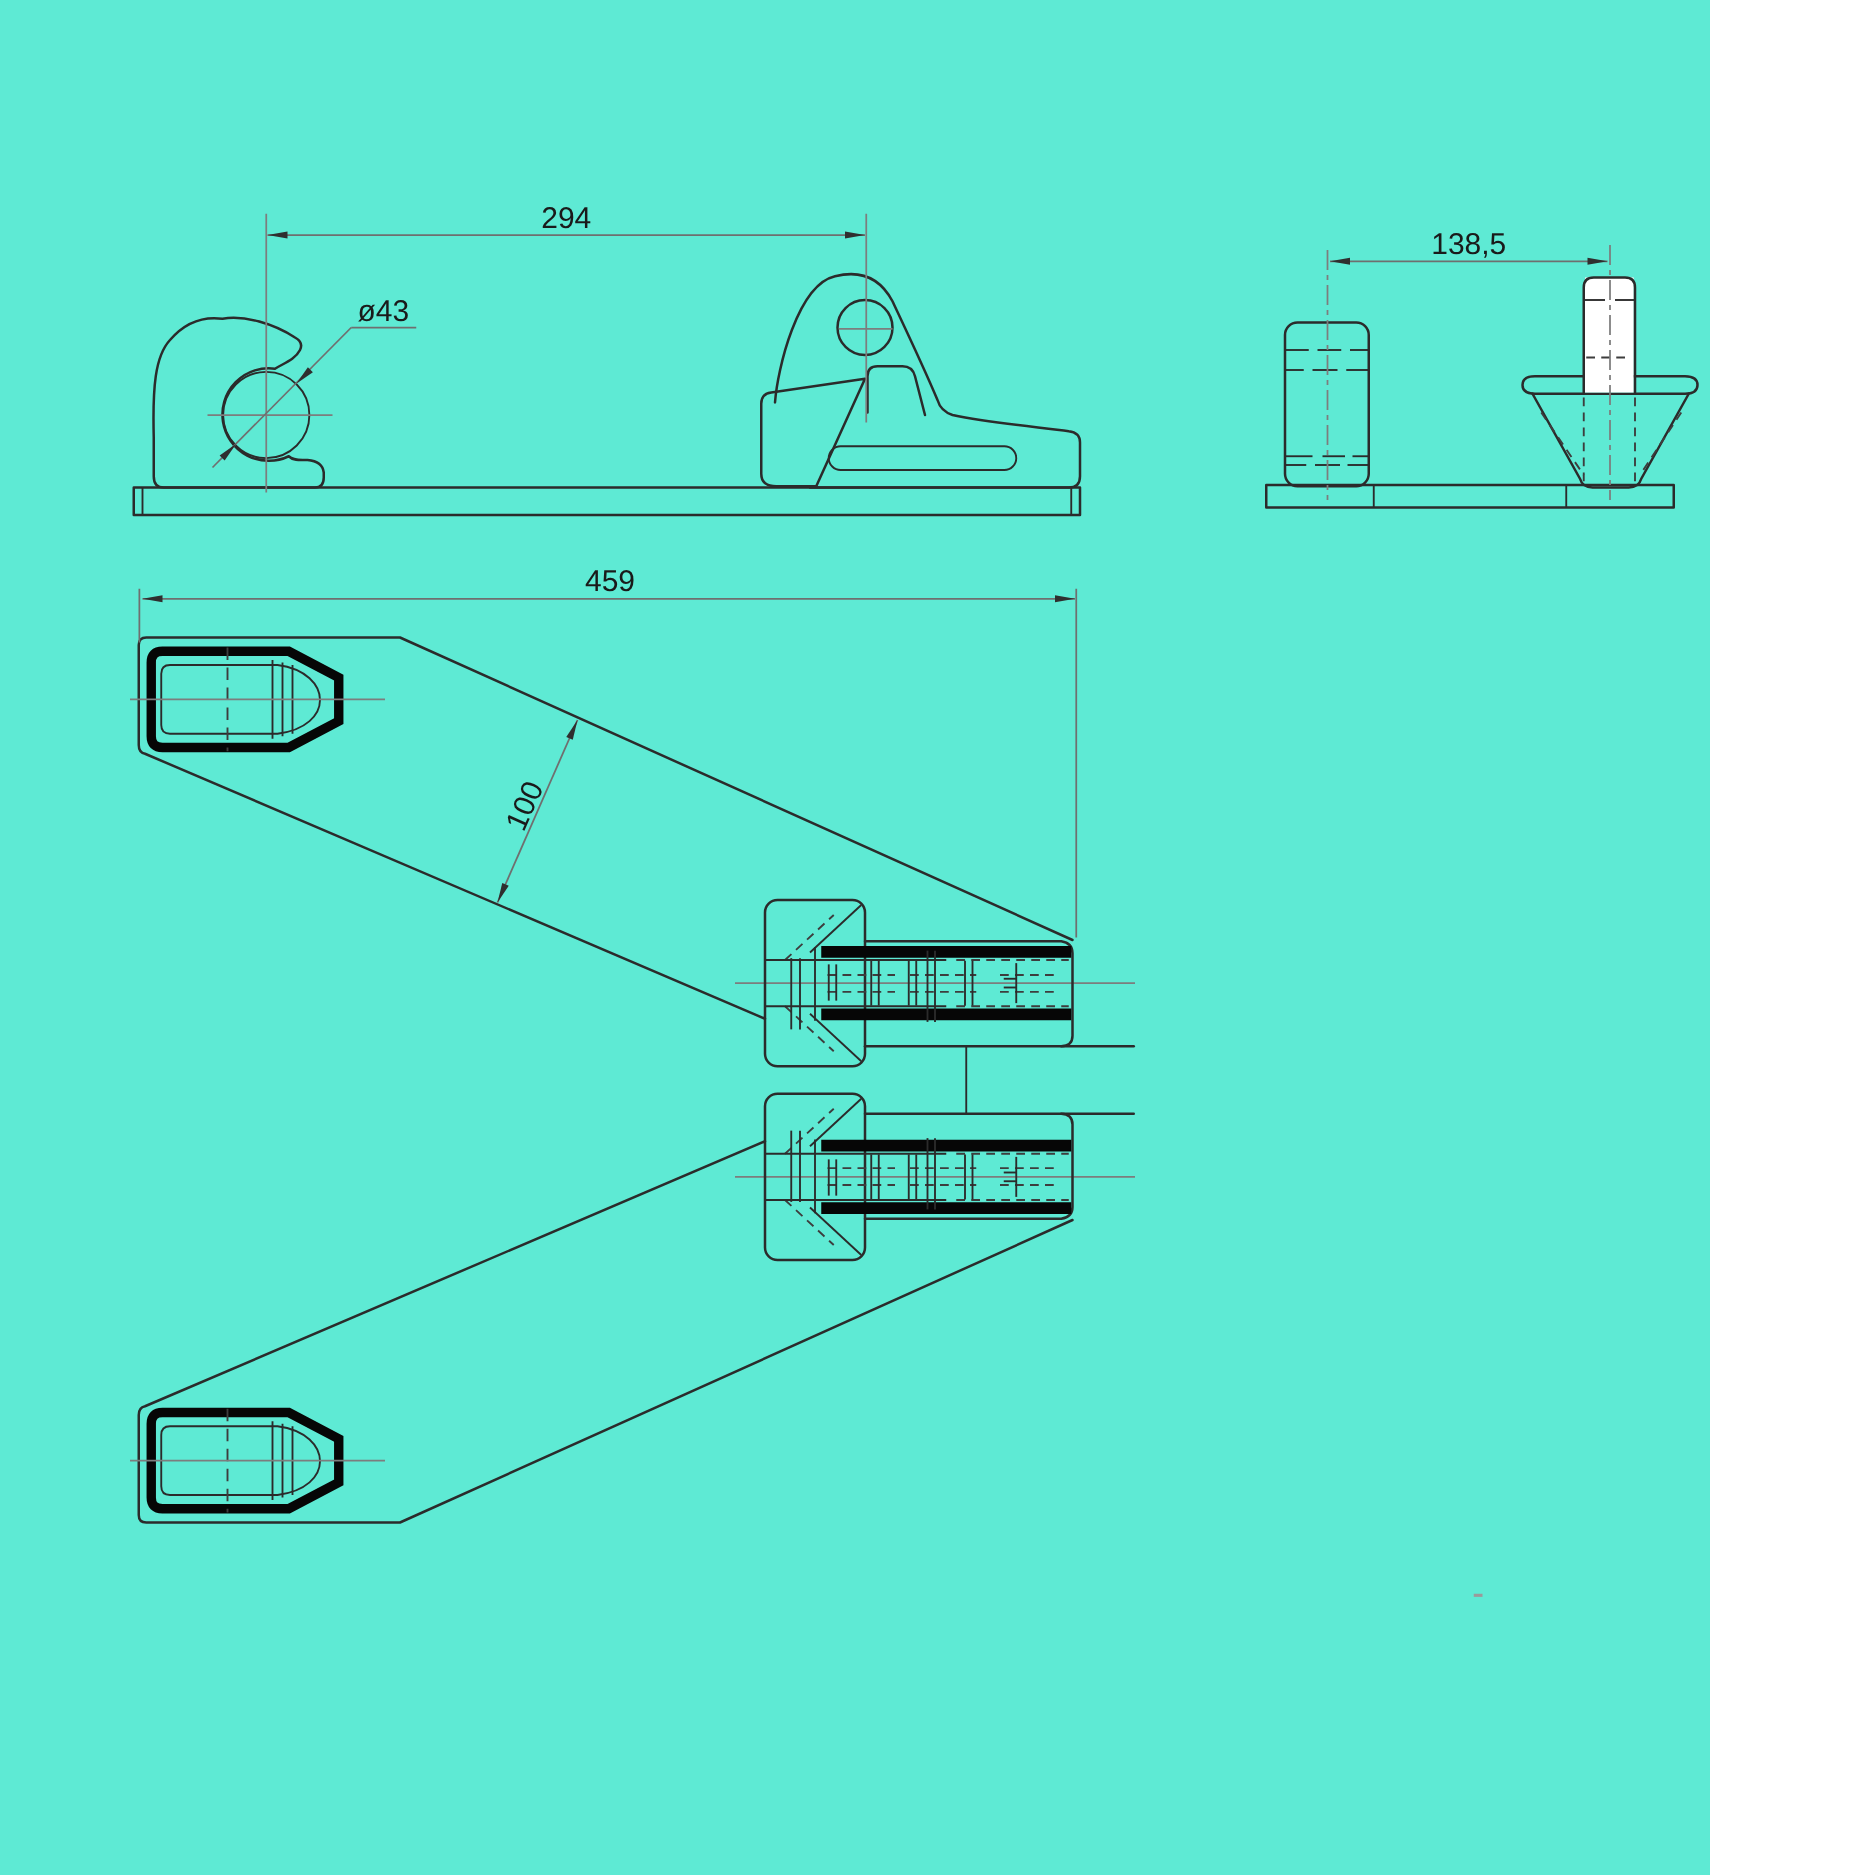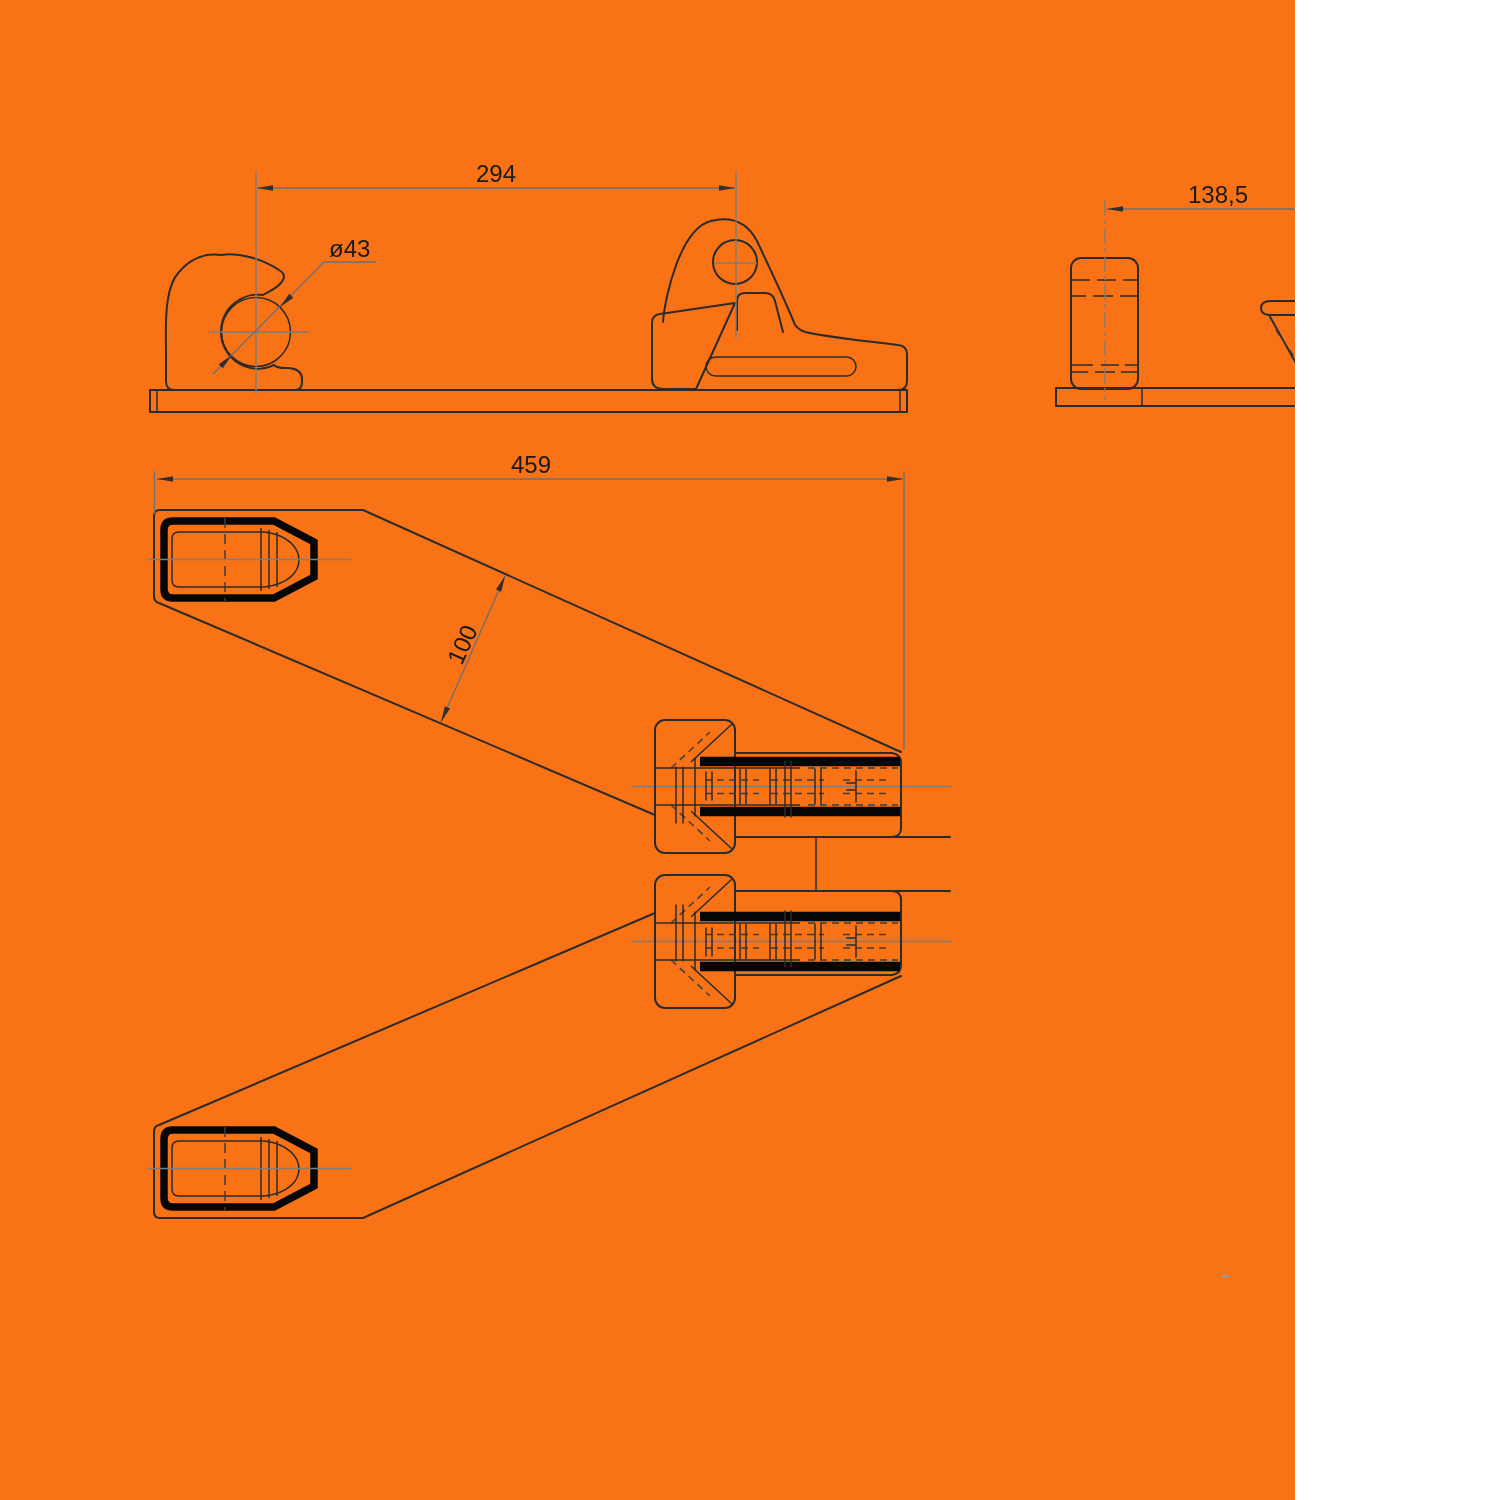--- a/index.html
+++ b/index.html
@@ -1,17 +1,17 @@
 <!DOCTYPE html>
 <html><head>
 <meta charset="utf-8">
 <style>
   html,body{margin:0;padding:0;background:#ffffff;}
-  .stage{position:relative;width:1252px;height:1500px;background:#f97316;overflow:hidden;
-         font-family:"Liberation Sans", sans-serif;padding-left:43px;}
+  .stage{position:relative;width:1368px;height:1500px;background:#5eead4;overflow:hidden;
+         font-family:"Liberation Sans", sans-serif;}
   svg{display:block}
   .ol   {fill:none;stroke:#2b2b2b;stroke-width:2;stroke-linejoin:round;stroke-linecap:round;}
   .thin {fill:none;stroke:#2b2b2b;stroke-width:1.5;stroke-linecap:butt;}
   .thick{fill:none;stroke:#060606;stroke-width:7.5;stroke-linejoin:miter;}
   .band {fill:none;stroke:#060606;stroke-width:9.5;stroke-linecap:butt;}
   .cl   {fill:none;stroke:#7d7d7d;stroke-width:1.4;}
   .cld  {fill:none;stroke:#7d7d7d;stroke-width:1.4;stroke-dasharray:16 4 4 4;}
   .hid  {fill:none;stroke:#3d3d3d;stroke-width:1.5;stroke-dasharray:10 6;}
   .hid2 {fill:none;stroke:#3d3d3d;stroke-width:1.5;stroke-dasharray:7 5;}
   .diml {fill:none;stroke:#6f6f6f;stroke-width:1.4;}

